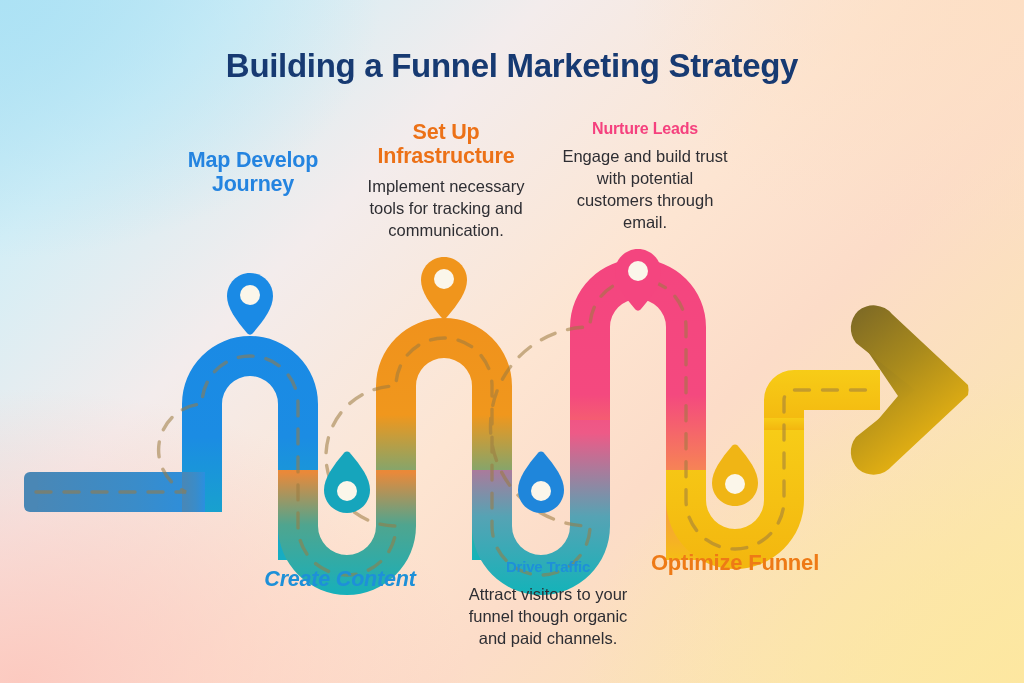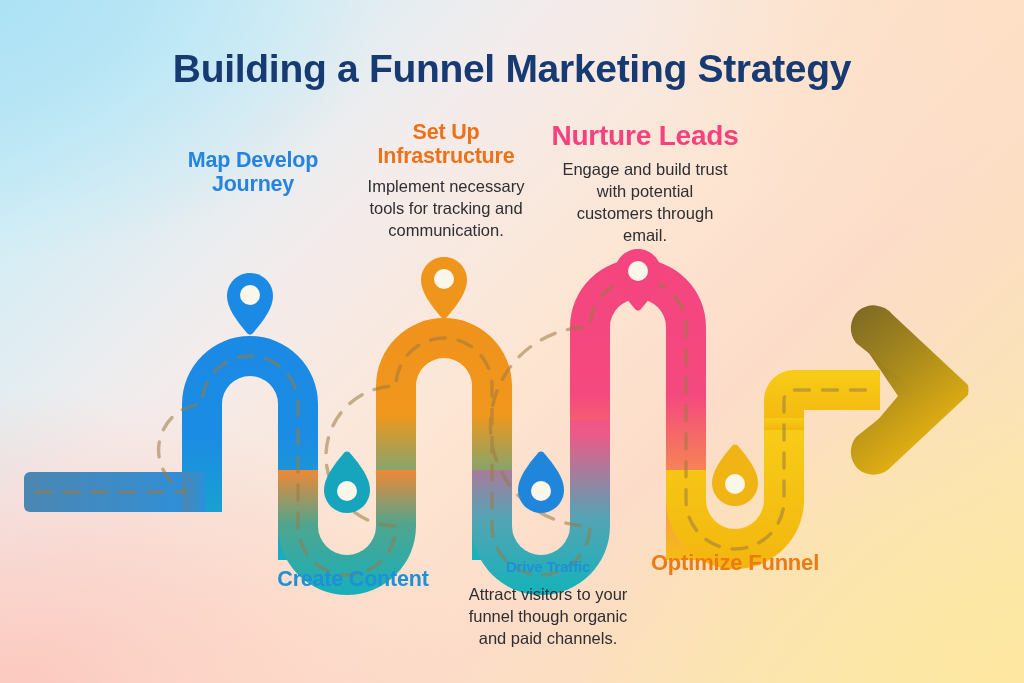--- a/index.html
+++ b/index.html
@@ -60,38 +60,38 @@
     color: #2e2e33;
     margin: 8px;
   }
 
   #page-title {
     position: absolute;
     left: 0;
     top: 47px;
     width: 1024px;
     text-align: center;
-    font-size: 39px;
+    font-size: 33px;
     font-weight: bold;
     color: #173a72;
     letter-spacing: -0.3px;
   }
 
   
   #step-1 { left: 160px; top: 148px; width: 186px; }
   #step-1 .label-title { font-size: 21.5px; color: #2484e0; }
 
   #step-2 { left: 358px; top: 120px; width: 176px; }
   #step-2 .label-title { font-size: 21.5px; color: #ec7117; }
 
   #step-3 { left: 550px; top: 120px; width: 190px; }
-  #step-3 .label-title { font-size: 28px; color: #f5417e; }
+  #step-3 .label-title { font-size: 16px; color: #f5417e; }
 
   
-  #step-4 { left: 249px; top: 567px; width: 208px; }
+  #step-4 { left: 236px; top: 567px; width: 208px; font-style: italic; }
   #step-4 .label-title { font-size: 21.5px; color: #1e90d8; }
 
   #step-5 { left: 455px; top: 559px; width: 186px; }
   #step-5 .label-title { font-size: 15px; color: #1e90d8; }
 
   #step-6 { left: 645px; top: 551px; width: 180px; }
   #step-6 .label-title { font-size: 22px; color: #ee7a16; }
 </style>
 </head>
 <body>

